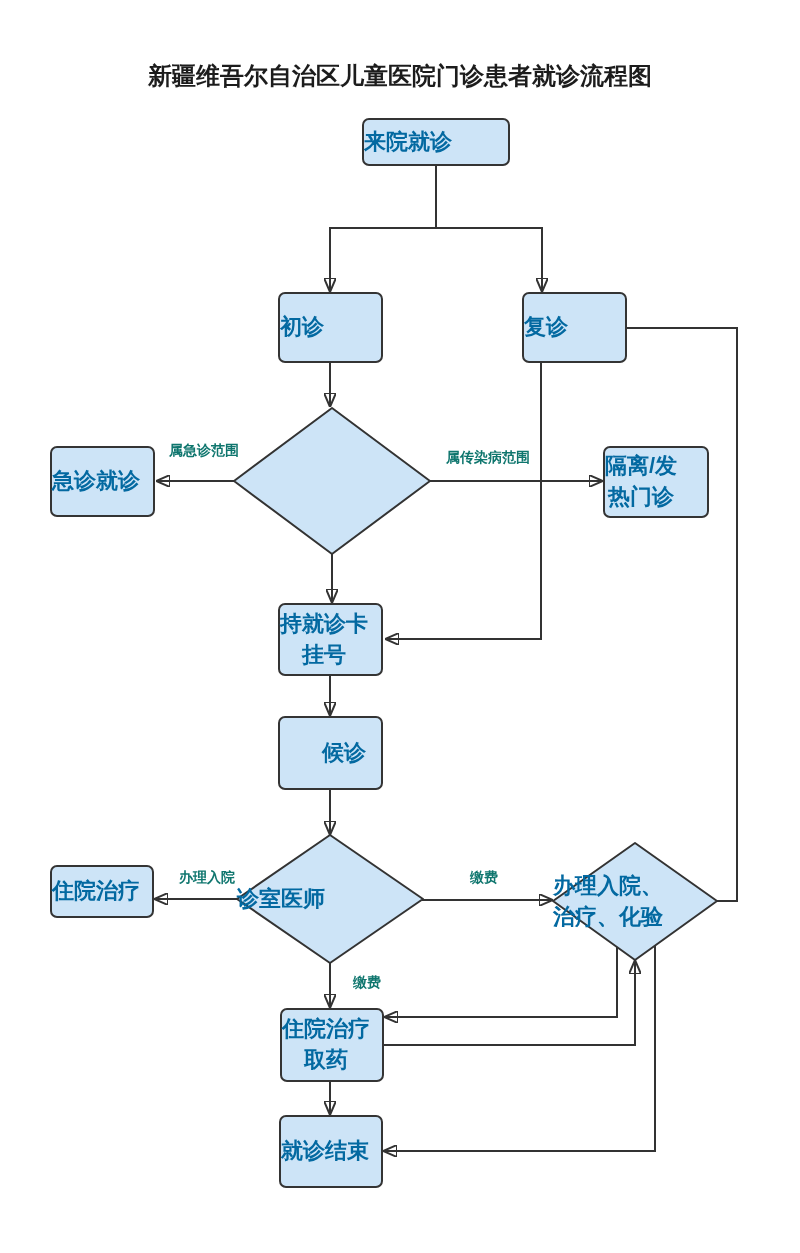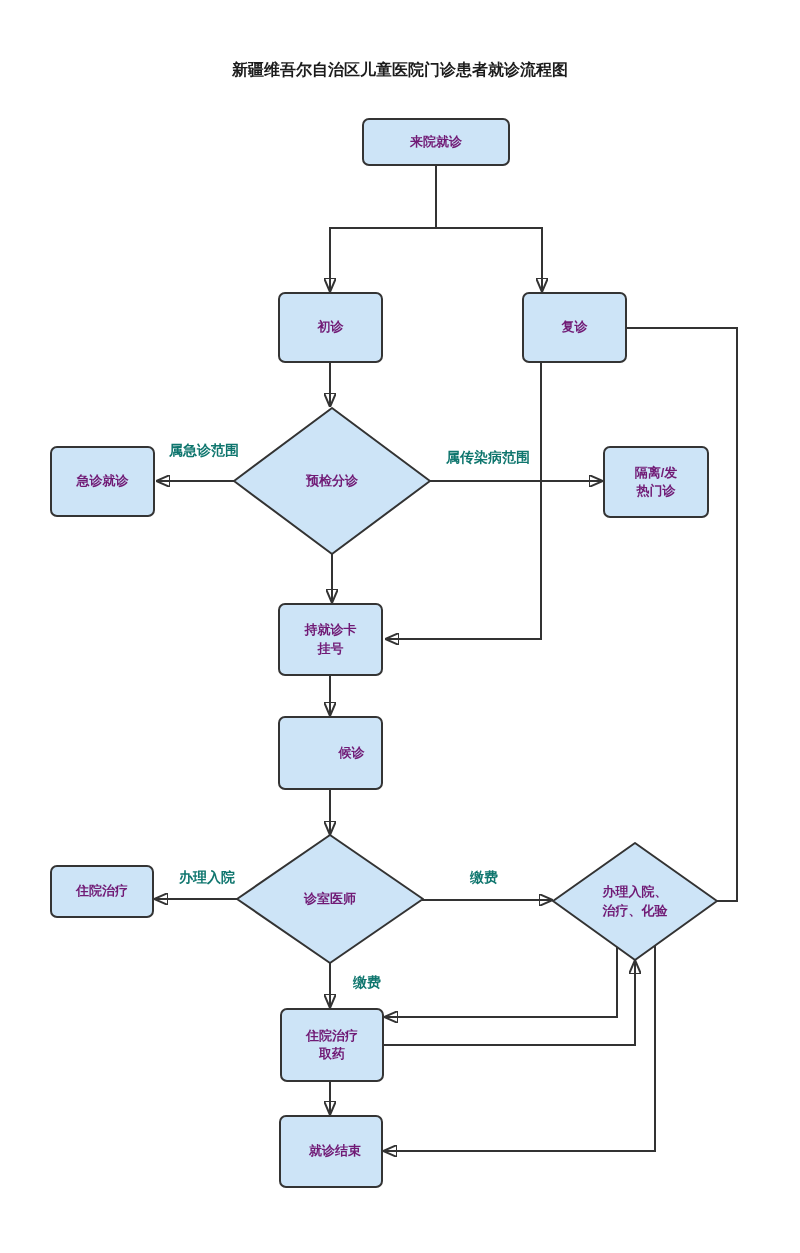--- a/index.html
+++ b/index.html
@@ -2,47 +2,47 @@
 <html><head>
 <meta charset="utf-8">
 <style>
   html,body{margin:0;padding:0;background:#ffffff;}
   .canvas{
     position:relative;width:800px;height:1253px;background:#ffffff;
     font-family:"Liberation Sans","DejaVu Sans",sans-serif;overflow:hidden;
   }
   .title{
     position:absolute;left:0;top:60px;width:800px;margin:0;
-    text-align:center;font-size:16px;font-weight:bold;color:#1c1c1c;
+    text-align:center;font-size:24px;font-weight:bold;color:#1c1c1c;
   }
   .wires{position:absolute;left:0;top:0;}
   .wires path{fill:none;stroke:#333333;stroke-width:2;stroke-linecap:square;}
   .wires polygon{fill:#cde4f7;stroke:#333333;stroke-width:2;stroke-linejoin:round;}
   .node{
-    position:absolute;display:flex;align-items:center;justify-content:center;
-    text-align:center;font-weight:bold;font-size:13px;color:#701a75;
+    position:absolute;display:flex;align-items:center;justify-content:flex-start;
+    text-align:center;font-weight:bold;font-size:22px;color:#0369a1;
     line-height:1.4;white-space:pre-line;box-sizing:border-box;
   }
   .rect{background:#cde4f7;border:2px solid #343434;border-radius:7px;}
   .dlabel{background:transparent;border:none;}
   .elabel{
     position:absolute;transform:translate(-50%,-50%);
     font-size:14px;font-weight:bold;color:#0f766e;white-space:nowrap;
   }
   
   .n-arrive{left:362px;top:118px;width:148px;height:48px;}
   .n-first{left:278px;top:292px;width:105px;height:71px;}
   .n-return{left:489px;top:292px;width:105px;height:71px;margin-left:33px;}
   .n-emergency{left:50px;top:446px;width:105px;height:71px;}
   .n-isolation{left:603px;top:446px;width:106px;height:72px;}
   .n-register{left:278px;top:603px;width:105px;height:73px;}
   .n-waiting{left:278px;top:716px;width:105px;height:74px;padding-left:42px;}
   .n-hospital{left:50px;top:865px;width:104px;height:53px;}
   .n-pharmacy{left:280px;top:1008px;width:104px;height:74px;}
-  .n-end{left:279px;top:1115px;width:104px;height:73px;padding-left:8px;}
+  .n-end{left:279px;top:1115px;width:104px;height:73px;}
   .n-triage-label{left:234px;top:408px;width:196px;height:146px;}
   .n-doctor-label{left:237px;top:835px;width:186px;height:128px;}
   .n-tests-label{left:553px;top:843px;width:164px;height:117px;}
   .l-emergency{left:204px;top:451px;}
   .l-infectious{left:488px;top:458px;}
   .l-admission{left:207px;top:878px;}
   .l-pay-tests{left:484px;top:878px;}
   .l-pay-pharmacy{left:367px;top:983px;}
 </style>
 </head>
@@ -111,23 +111,20 @@
     <span>住院治疗</span>
   </div>
   <div class="node rect n-pharmacy">
     <span>住院治疗
 取药</span>
   </div>
   <div class="node rect n-end">
     <span>就诊结束</span>
   </div>
 
-  <div class="node dlabel n-triage-label">
-    <span>预检分诊</span>
-  </div>
   <div class="node dlabel n-doctor-label">
     <span>诊室医师</span>
   </div>
   <div class="node dlabel n-tests-label">
     <span>办理入院、
 治疗、化验</span>
   </div>
 
   <div class="elabel l-emergency">属急诊范围</div>
   <div class="elabel l-infectious">属传染病范围</div>

